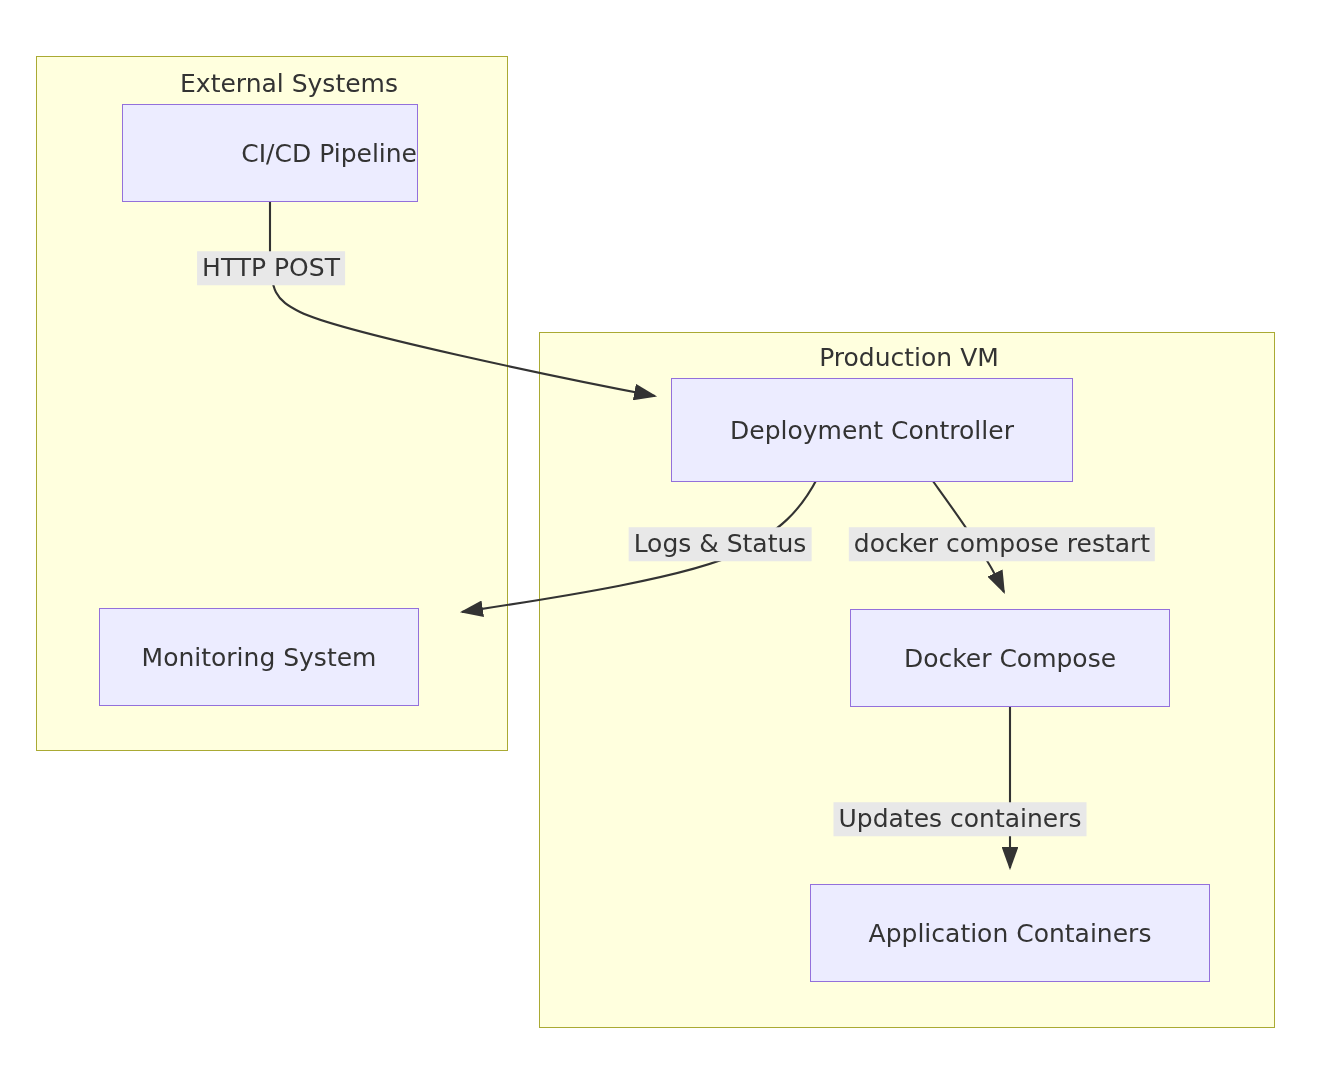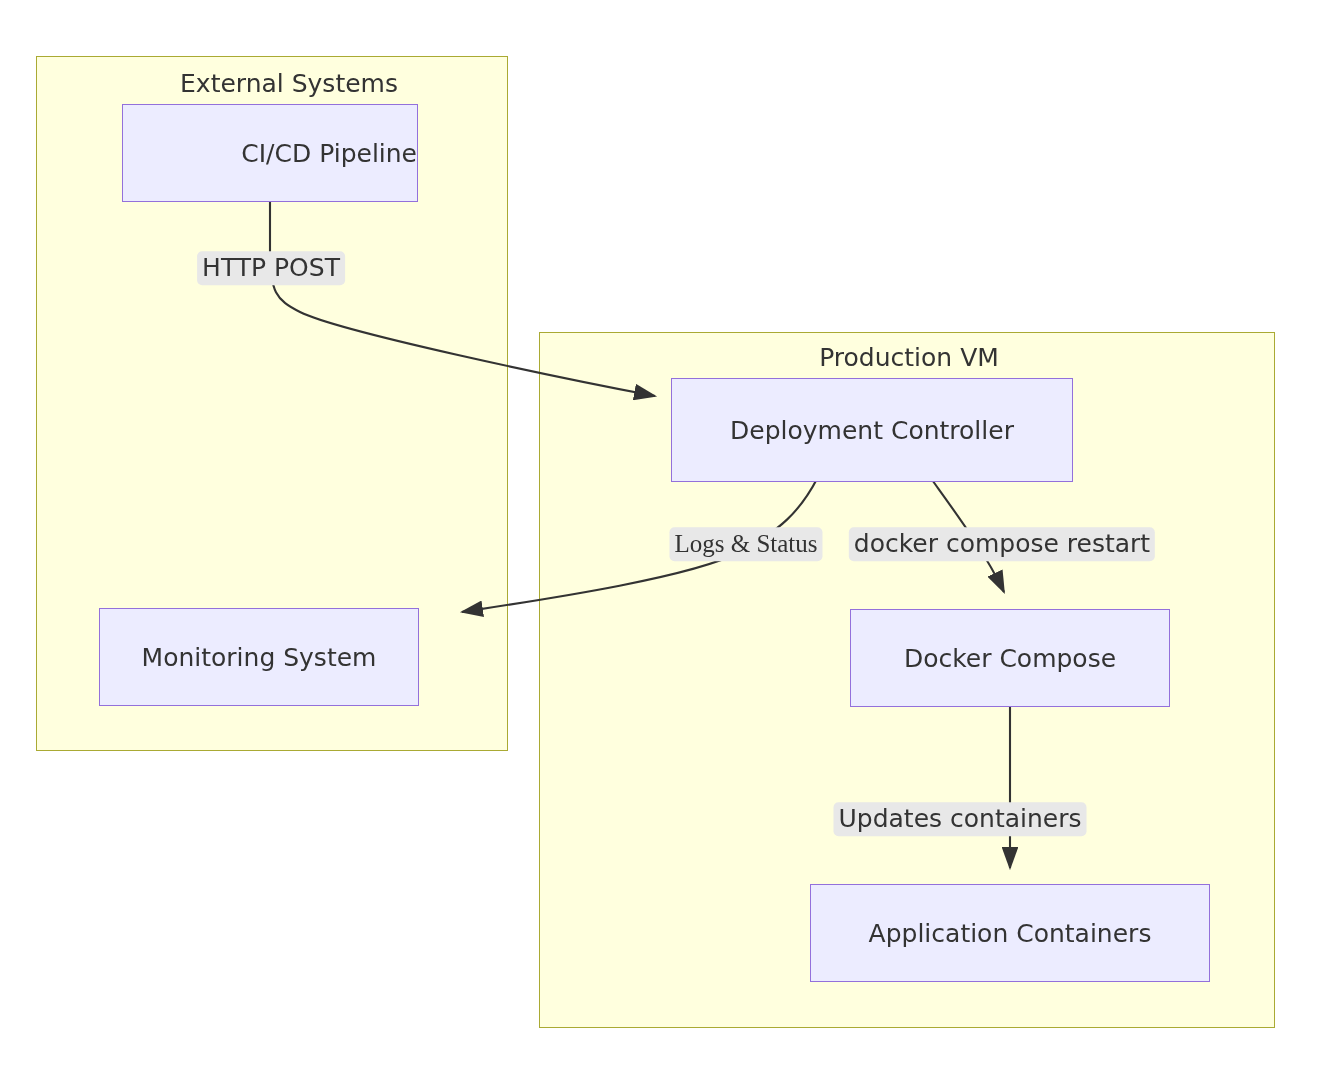--- a/index.html
+++ b/index.html
@@ -67,21 +67,21 @@
   
   .edge-label {
     position: absolute;
     background: #e8e8e8;
     color: #333333;
     font-size: 25px;
     line-height: 1.18;
     padding: 2px 5px;
     white-space: nowrap;
     transform: translate(-50%, -50%);
-    border-radius: 5px;
+    border-radius: 0px;
   }
 </style>
 </head>
 <body>
 
 <div id="canvas">
 
   <div class="cluster" id="cluster-external-systems" style="left: 36px; top: 56px; width: 472px; height: 695px;"></div>
   <div class="cluster-title" id="cluster-title-external-systems" style="left: 272px; top: 83px; transform: translate(-50%, -50%); margin-left: 17px;">External Systems</div>
 
@@ -116,17 +116,17 @@
 
   <div class="node" id="node-docker-compose" style="left: 850px; top: 609px; width: 320px; height: 98px; text-align: right;">
     <span class="node-label">Docker Compose</span>
   </div>
 
   <div class="node" id="node-application-containers" style="left: 810px; top: 884px; width: 400px; height: 98px;">
     <span class="node-label">Application Containers</span>
   </div>
 
   <div class="edge-label" id="edge-label-http-post" style="left: 271px; top: 268px;">HTTP POST</div>
-  <div class="edge-label" id="edge-label-logs-status" style="left: 746px; top: 544px; font-family: Liberation Serif, serif;">Logs &amp; Status</div>
+  <div class="edge-label" id="edge-label-logs-status" style="left: 720px; top: 544px;">Logs &amp; Status</div>
   <div class="edge-label" id="edge-label-docker-compose-restart" style="left: 1002px; top: 544px;">docker compose restart</div>
   <div class="edge-label" id="edge-label-updates-containers" style="left: 960px; top: 819px;">Updates containers</div>
 
 </div>
 
 </body></html>

